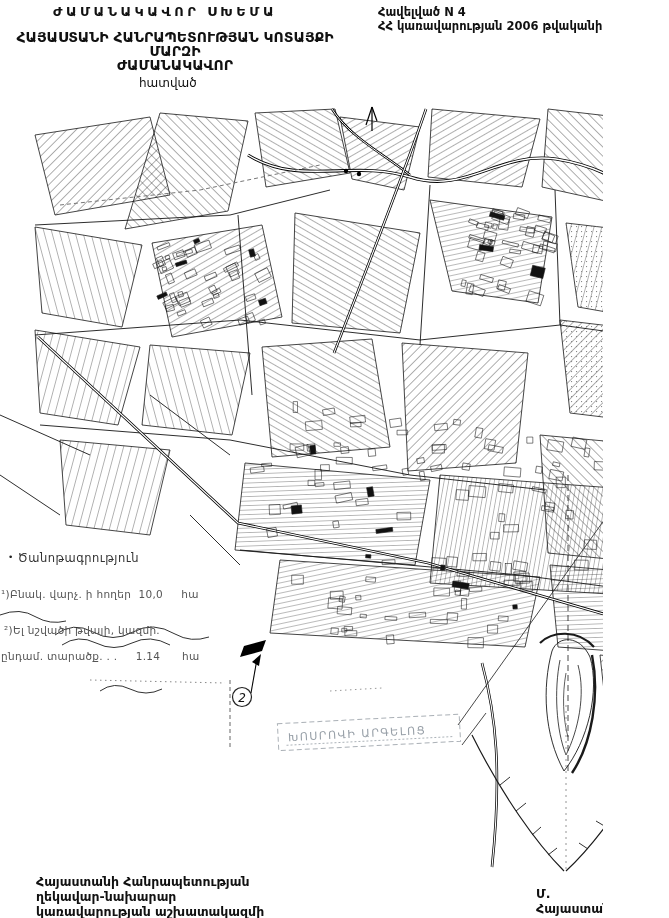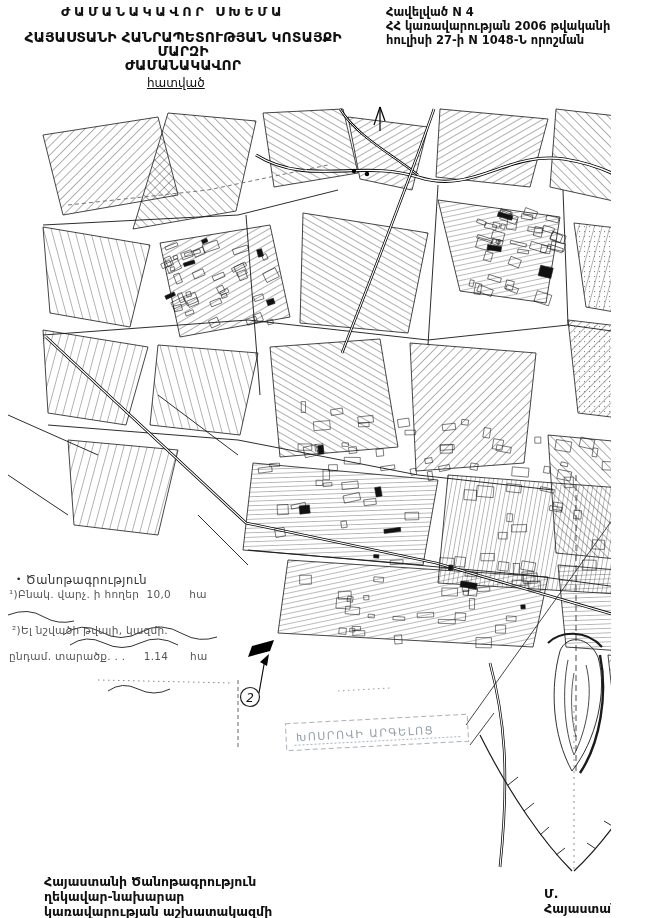--- a/index.html
+++ b/index.html
@@ -1,27 +1,27 @@
 <!DOCTYPE html>
 <html><head>
 <meta charset="utf-8">
 <style>
   html,body{margin:0;padding:0;background:#fff;}
   .page{position:relative;width:603px;height:918px;background:#fff;overflow:hidden;
-        font-family:"DejaVu Sans",sans-serif;color:#111;margin-left:8px;}
+        font-family:"DejaVu Sans",sans-serif;color:#111;}
   .abs{position:absolute;}
   .doc-title{left:0;top:4px;width:330px;text-align:center;font-size:13px;font-weight:bold;
              letter-spacing:3.5px;white-space:nowrap;}
   .subtitle{left:5px;top:30px;width:340px;text-align:center;font-size:14px;font-weight:bold;
             line-height:14px;}
-  .fragment{left:139px;top:76px;font-size:12px;text-decoration:underline;}
+  .fragment{left:139px;top:76px;font-size:12px;}
   .annex{left:378px;top:5px;width:289px;text-align:left;font-size:11.5px;font-weight:bold;
          line-height:14px;}
   .map-wrap{left:0;top:95px;width:669px;height:780px;}
-  .legend-title{left:8px;top:573px;font-size:11.5px;color:#333;letter-spacing:.5px;}
+  .legend-title{left:8px;top:551px;font-size:11.5px;color:#333;letter-spacing:.5px;}
   .legend-title .bullet{font-size:9px;vertical-align:2px;margin-right:4px;color:#222;}
   .legend-item{font-size:10.5px;color:#555;filter:blur(.35px);white-space:pre;letter-spacing:.3px;}
   .li1{left:1px;top:588px;}
   .li2{left:4px;top:624px;}
   .li3{left:1px;top:650px;}
   .footer-left{left:36px;top:874px;font-size:12.5px;font-weight:bold;line-height:15px;}
   .signature{left:536px;top:886px;font-size:12.5px;font-weight:bold;}
   svg{display:block;}
 </style>
 </head>
@@ -31,21 +31,20 @@
 
   <div class="abs doc-title">ԺԱՄԱՆԱԿԱՎՈՐ ՍԽԵՄԱ</div>
   <div class="abs subtitle">
     <div>ՀԱՅԱՍՏԱՆԻ ՀԱՆՐԱՊԵՏՈՒԹՅԱՆ ԿՈՏԱՅՔԻ ՄԱՐԶԻ</div>
     <div>ԺԱՄԱՆԱԿԱՎՈՐ</div>
   </div>
   <div class="abs fragment">հատված</div>
   <div class="abs annex">
     <div>Հավելված N 4</div>
     <div>ՀՀ կառավարության 2006 թվականի</div>
-    <div>հուլիսի 27-ի N 1048-Ն որոշման</div>
   </div>
 
   <div class="abs map-wrap">
     <svg width="669" height="780" viewBox="0 0 669 780">
       <defs>
         <pattern id="p45" width="6.5" height="6.5" patternUnits="userSpaceOnUse" patternTransform="rotate(45)">
           <line x1="0" y1="0" x2="0" y2="6.5" stroke="#1a1a1a" stroke-width="0.7"></line>
           </pattern>
         <pattern id="p135" width="6.5" height="6.5" patternUnits="userSpaceOnUse" patternTransform="rotate(135)">
           <line x1="0" y1="0" x2="0" y2="6.5" stroke="#1a1a1a" stroke-width="0.7"></line>
@@ -389,19 +388,19 @@
   </div>
 
   <div class="abs legend-title">
     <span class="bullet">•</span><span>Ծանոթագրություն</span>
   </div>
   <div class="abs legend-item li1">¹)Բնակ. վարչ. ի հողեր  10,0     հա</div>
   <div class="abs legend-item li2">²)Ել նշվածի թվայի, կազմի.</div>
   <div class="abs legend-item li3">ընդամ. տարածք. . .     1.14      հա</div>
 
   <div class="abs footer-left">
-    <div>Հայաստանի Ծանոթագրություն</div>
+    <div>Հայաստանի Հանրապետության</div>
     <div>ղեկավար-նախարար</div>
     <div>կառավարության աշխատակազմի</div>
   </div>
   <div class="abs signature">Մ. Հայաստանի</div>
 
 </div>
 
 </body></html>

